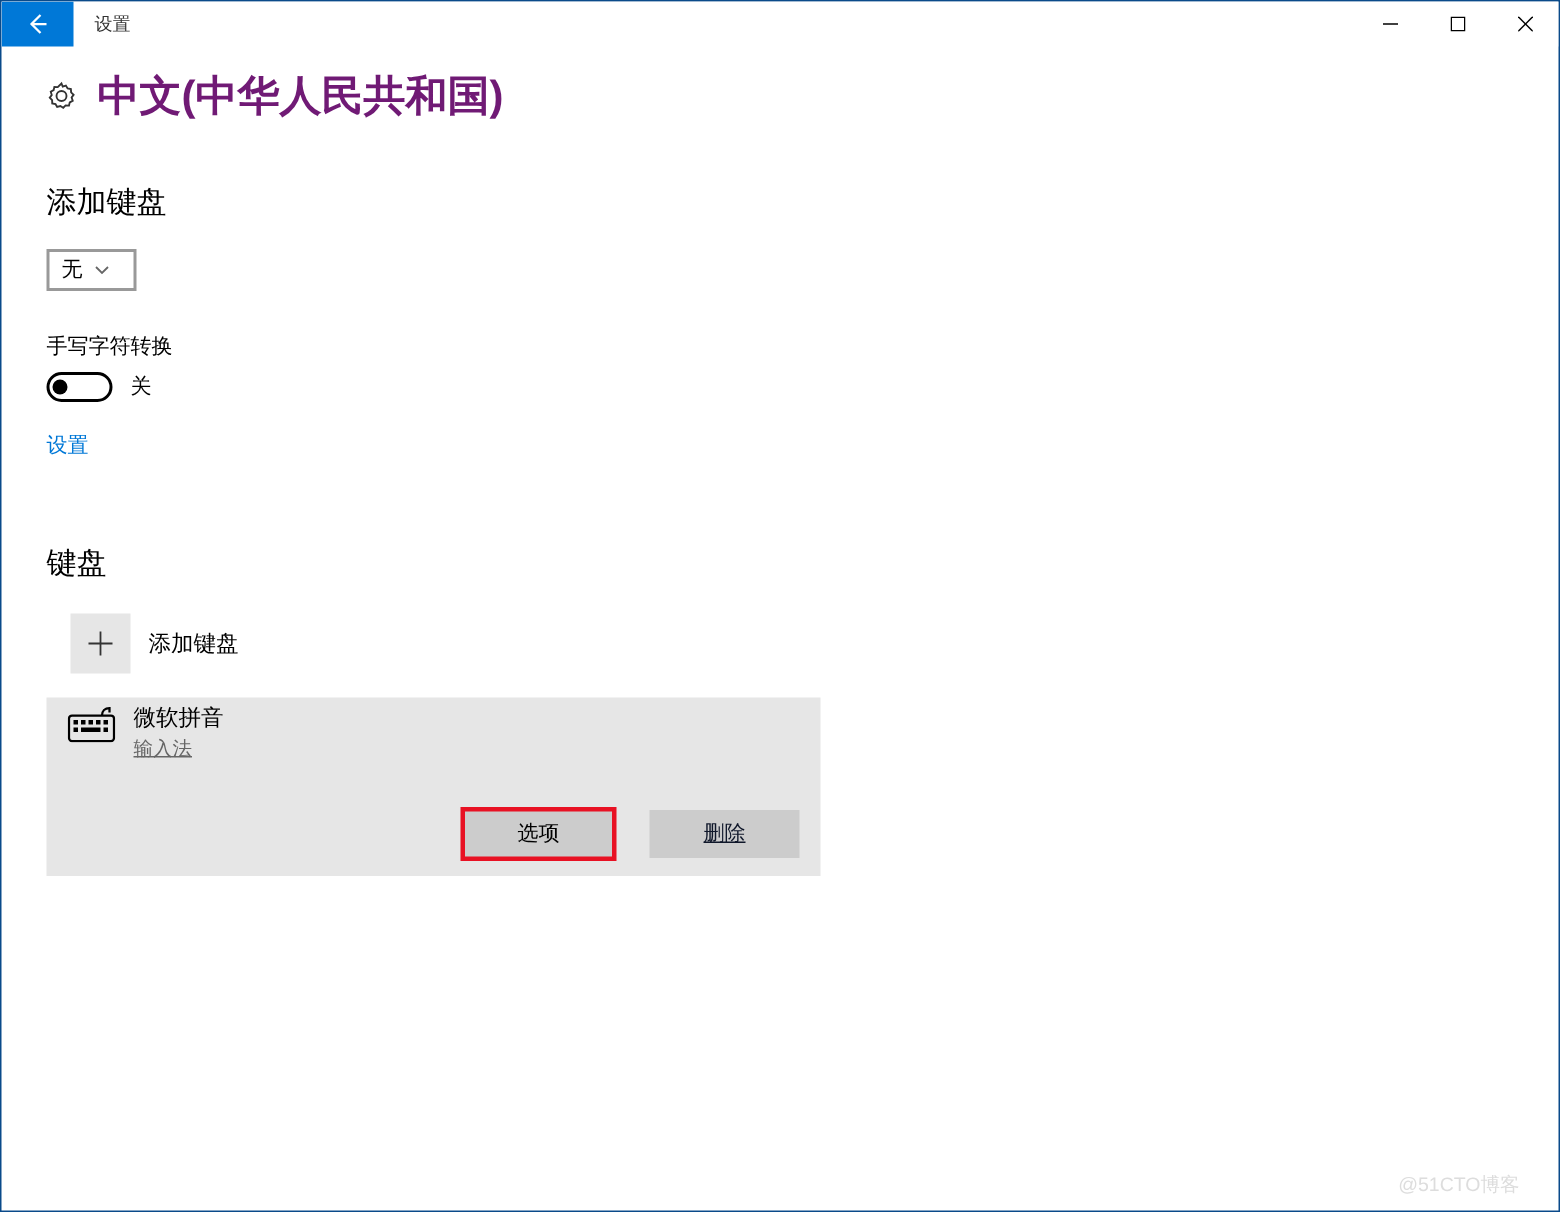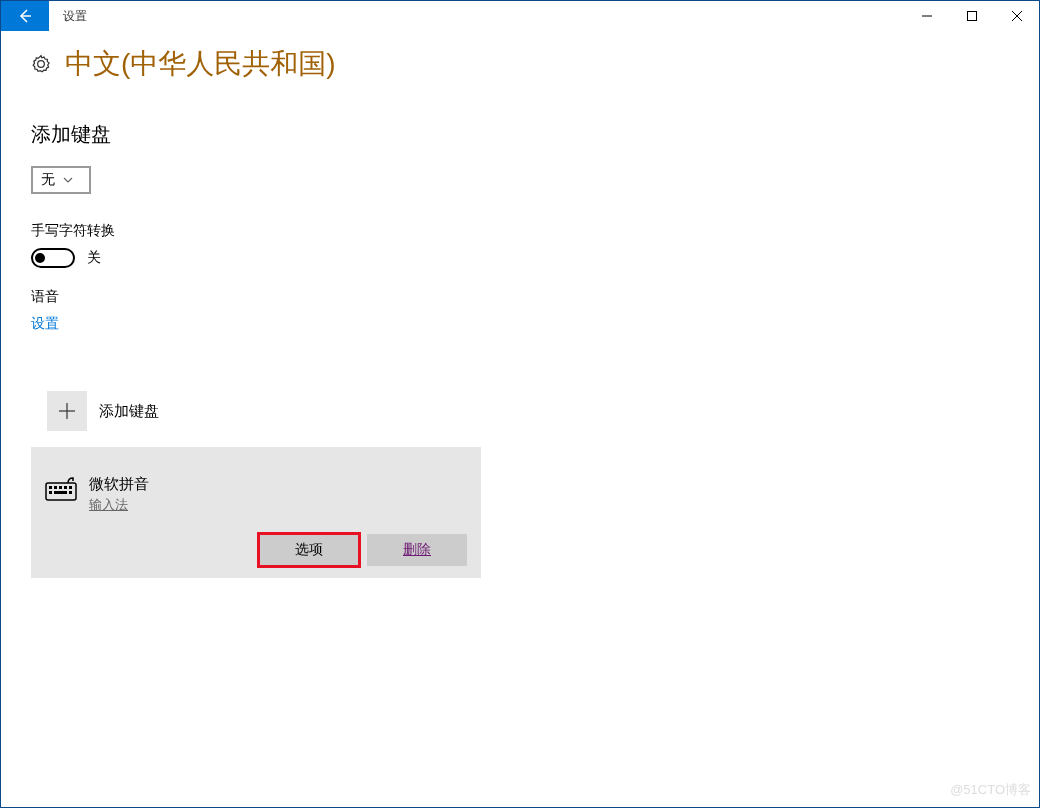--- a/index.html
+++ b/index.html
@@ -7,46 +7,46 @@
     .titlebar { height: 30px; display: flex; align-items: center; background: #fff; }
     .back-btn { width: 48px; height: 30px; background: #0078d7; display: flex; align-items: center; justify-content: center; cursor: pointer; }
     .back-btn svg { width: 16px; height: 16px; }
     .title-text { font-size: 12px; color: #333; margin-left: 14px; }
     .window-controls { margin-left: auto; display: flex; height: 30px; }
     .wc-btn { width: 45px; height: 30px; display: flex; align-items: center; justify-content: center; cursor: pointer; }
     .wc-btn svg { width: 10px; height: 10px; }
     .content { padding: 14px 30px 0 30px; }
     .page-header { display: flex; align-items: center; margin-bottom: 38px; }
     .gear-icon { width: 20px; height: 20px; margin-right: 14px; }
-    .page-title { font-size: 28px; font-weight: 400; color: #a16207; }
+    .page-title { font-size: 28px; font-weight: 700; color: #701a75; }
     .section-title { font-size: 20px; font-weight: 400; color: #000; margin-bottom: 18px; }
     .field-label { font-size: 14px; color: #000; margin-bottom: 8px; }
     .dropdown { border: 2px solid #999; padding: 3px 8px; display: inline-flex; align-items: center; font-size: 14px; min-width: 60px; background: #fff; cursor: pointer; margin-bottom: 28px; }
     .dropdown-text { margin-right: 8px; }
     .chevron-down { width: 10px; flex-shrink: 0; }
     .toggle-row { display: flex; align-items: center; margin-bottom: 20px; }
     .toggle { width: 44px; height: 20px; border: 2px solid #000; border-radius: 10px; display: flex; align-items: center; padding: 2px; margin-right: 12px; cursor: pointer; }
     .toggle-knob { width: 10px; height: 10px; background: #000; border-radius: 50%; }
     .toggle-label { font-size: 14px; color: #000; }
     .link { color: #0078d7; font-size: 14px; cursor: pointer; display: inline-block; margin-bottom: 50px; }
     .keyboard-section { margin-top: 6px; }
     .add-keyboard { display: flex; align-items: center; margin-bottom: 14px; cursor: pointer; padding: 2px 16px; }
     .plus-box { width: 40px; height: 40px; background: #e6e6e6; display: flex; align-items: center; justify-content: center; margin-right: 12px; }
     .plus-box svg { width: 18px; height: 18px; }
     .add-text { font-size: 15px; color: #000; }
-    .ime-card { background: #e6e6e6; padding: 28px 14px 12px 14px; width: 450px; }
+    .ime-card { background: #e6e6e6; padding: 4px 14px 12px 14px; width: 516px; }
     .ime-header { display: flex; align-items: flex-start; }
     .ime-icon { width: 32px; margin-right: 12px; flex-shrink: 0; margin-top: 2px; }
     .ime-name { font-size: 15px; color: #000; }
     .ime-sub { font-size: 13px; color: #666; margin-top: 2px; text-decoration: underline; }
-    .ime-buttons { display: flex; justify-content: flex-end; margin-top: 20px; gap: 8px; }
+    .ime-buttons { display: flex; justify-content: flex-end; margin-top: 32px; gap: 24px; }
     .ime-btn { width: 100px; height: 32px; background: #ccc; border: none; font-size: 14px; cursor: pointer; }
     .ime-btn.highlight { outline: 3px solid #e81123; outline-offset: -1px; }
-    .ime-btn.disabled { color: #701a75; text-decoration: underline; }
-    .watermark { position: absolute; right: 8px; bottom: 8px; font-size: 13px; color: #ddd; }
+    .ime-btn.disabled { color: #0f172a; text-decoration: underline; }
+    .watermark { position: absolute; right: 26px; bottom: 8px; font-size: 13px; color: #ddd; }
   </style>
 </head>
 <body>
 
 <div class="titlebar">
   <div class="back-btn">
     <svg viewBox="0 0 16 16">
         <path d="M10 2 L4 8 L10 14" stroke="#fff" stroke-width="1.5" fill="none"></path>
         <line x1="4" y1="8" x2="14" y2="8" stroke="#fff" stroke-width="1.5"></line>
       </svg>
@@ -91,24 +91,24 @@
   </div>
 
   <div class="field-label">手写字符转换</div>
   <div class="toggle-row">
     <div class="toggle">
       <div class="toggle-knob"></div>
     </div>
     <span class="toggle-label">关</span>
   </div>
 
-  <div class="field-label">语音</div>
   <a class="link">设置</a>
 
   <div class="keyboard-section">
+    <h2 class="section-title">键盘</h2>
 
     <div class="add-keyboard">
       <div class="plus-box">
         <svg viewBox="0 0 18 18">
             <line x1="9" y1="1" x2="9" y2="17" stroke="#333" stroke-width="1.2"></line>
             <line x1="1" y1="9" x2="17" y2="9" stroke="#333" stroke-width="1.2"></line>
           </svg>
       </div>
       <span class="add-text">添加键盘</span>
     </div>

